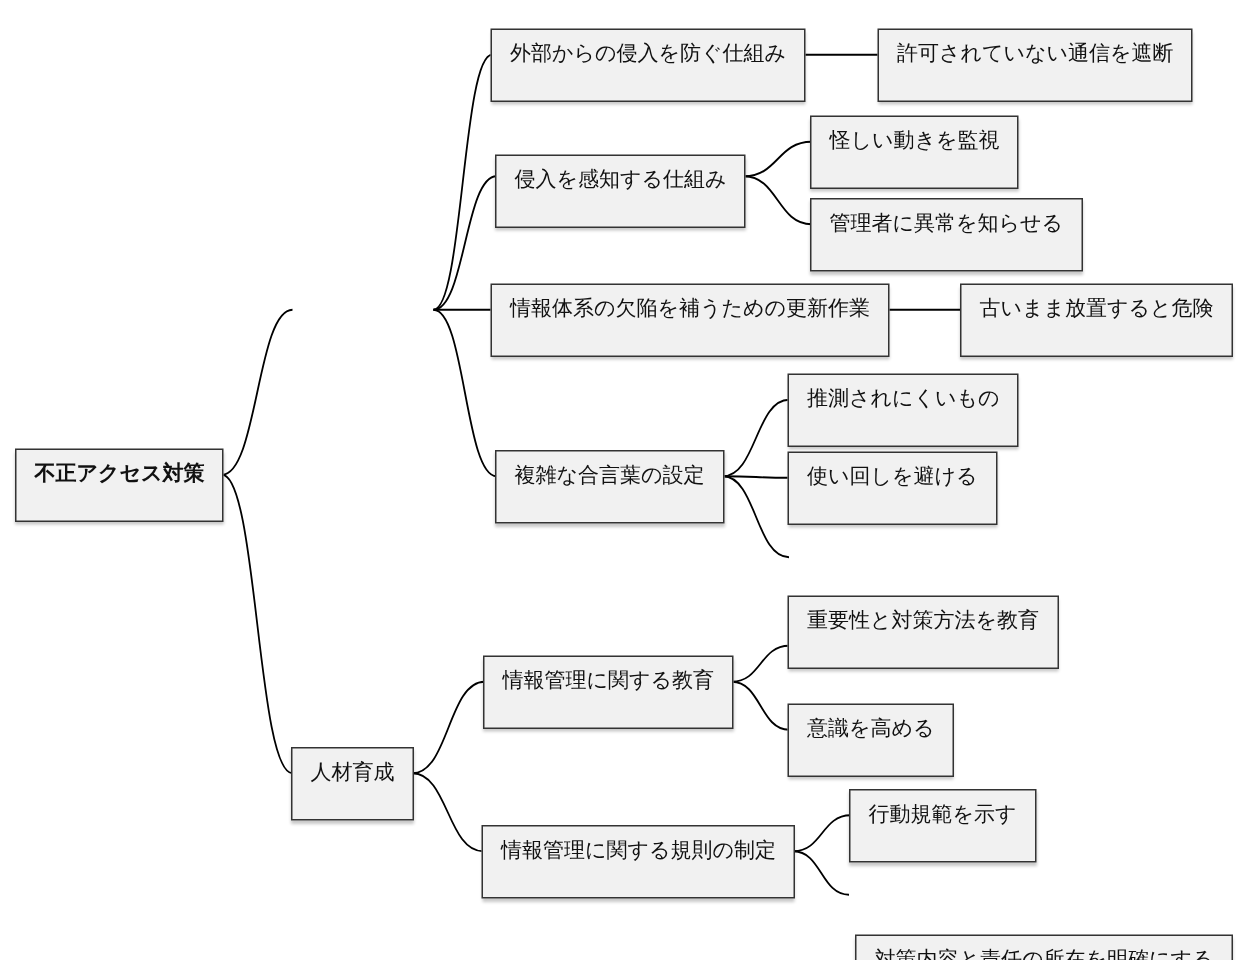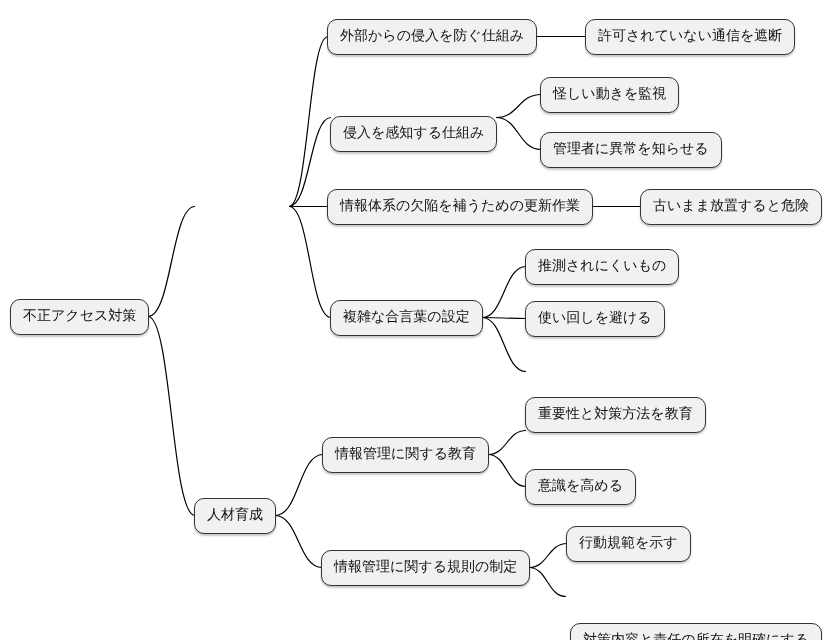--- a/index.html
+++ b/index.html
@@ -12,26 +12,26 @@
     overflow: hidden;
   }
   #link-layer {
     position: absolute;
     left: 0; top: 0;
     width: 824px; height: 640px;
   }
   .node {
     position: absolute;
     box-sizing: border-box;
-    height: 36px;
+    height: 49px;
     line-height: 31px;
     padding: 0 12px;
     background: var(--node-fill, #f1f1f1);
     border: 1.6px solid var(--node-border, #333333);
-    border-radius: 10px;
+    border-radius: 0;
     font-size: 14px;
     color: #111111;
     white-space: nowrap;
     box-shadow: 0 2px 2px rgba(0,0,0,0.22);
     cursor: pointer;
   }
 </style>
 </head>
 <body>
 
@@ -51,24 +51,24 @@
       <path d="M 482 317.5 C 504 317.5, 504 371.5, 526 371.5" fill="none" stroke="#000000" stroke-width="1.2"></path>
       <path d="M 148 316.5 C 171.5 316.5, 171.5 515.5, 195 515.5" fill="none" stroke="#000000" stroke-width="1.2"></path>
       <path d="M 275 515.5 C 299 515.5, 299 454.5, 323 454.5" fill="none" stroke="#000000" stroke-width="1.2"></path>
       <path d="M 488 454.5 C 507 454.5, 507 430.5, 526 430.5" fill="none" stroke="#000000" stroke-width="1.2"></path>
       <path d="M 488 454.5 C 507 454.5, 507 486.5, 526 486.5" fill="none" stroke="#000000" stroke-width="1.2"></path>
       <path d="M 275 515.5 C 298.5 515.5, 298.5 567.5, 322 567.5" fill="none" stroke="#000000" stroke-width="1.2"></path>
       <path d="M 529 567.5 C 548 567.5, 548 543.5, 567 543.5" fill="none" stroke="#000000" stroke-width="1.2"></path>
       <path d="M 529 567.5 C 547.5 567.5, 547.5 596.5, 566 596.5" fill="none" stroke="#000000" stroke-width="1.2"></path>
     </svg>
 
-<div class="node" style="left: 10px; top: 299px;">不正アクセス対策</div>
+<div class="node" style="left: 10px; top: 299px; font-weight: bold;">不正アクセス対策</div>
     <div class="node" style="left: 327px; top: 19px;">外部からの侵入を防ぐ仕組み</div>
     <div class="node" style="left: 585px; top: 19px;">許可されていない通信を遮断</div>
-    <div class="node" style="left: 330px; top: 116px;">侵入を感知する仕組み</div>
+    <div class="node" style="left: 330px; top: 103px;">侵入を感知する仕組み</div>
     <div class="node" style="left: 540px; top: 77px;">怪しい動きを監視</div>
     <div class="node" style="left: 540px; top: 132px;">管理者に異常を知らせる</div>
     <div class="node" style="left: 327px; top: 189px;">情報体系の欠陥を補うための更新作業</div>
     <div class="node" style="left: 640px; top: 189px;">古いまま放置すると危険</div>
     <div class="node" style="left: 330px; top: 300px;">複雑な合言葉の設定</div>
     <div class="node" style="left: 525px; top: 301px;">使い回しを避ける</div>
     <div class="node" style="left: 525px; top: 249px;">推測されにくいもの</div>
     <div class="node" style="left: 194px; top: 498px;">人材育成</div>
     <div class="node" style="left: 322px; top: 437px;">情報管理に関する教育</div>
     <div class="node" style="left: 525px; top: 397px;">重要性と対策方法を教育</div>

